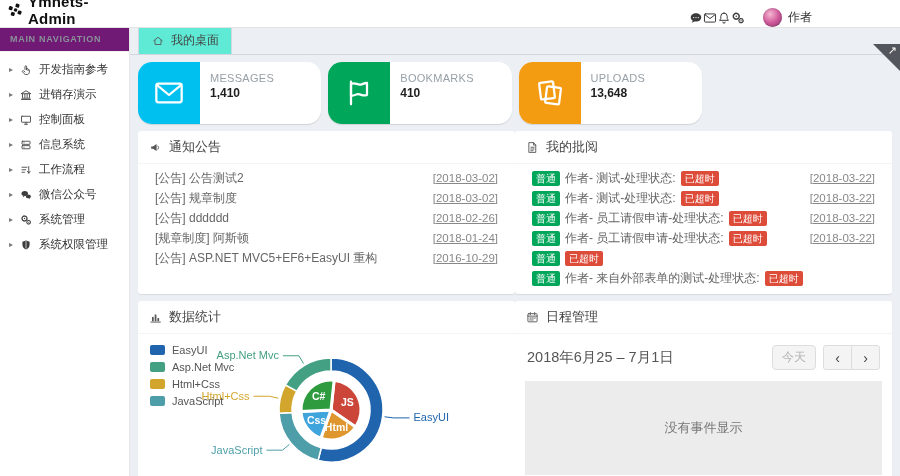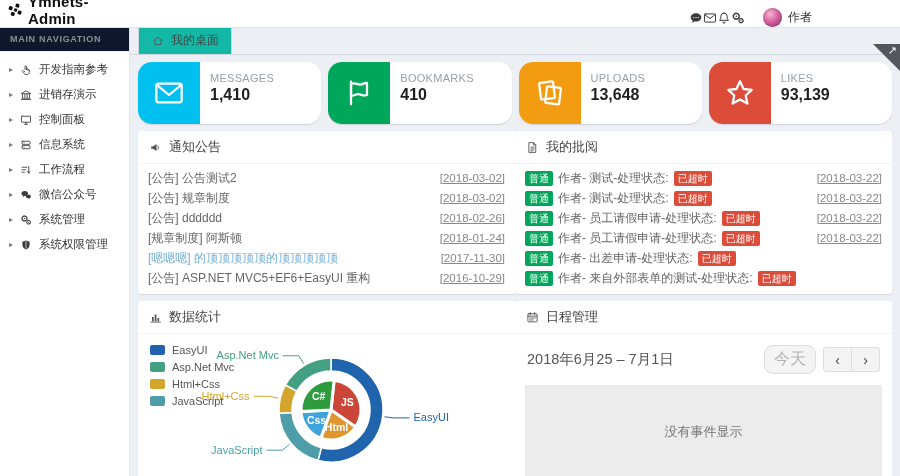--- a/index.html
+++ b/index.html
@@ -10,66 +10,66 @@
   .brand-icon svg{width:15px;height:15px;display:block;}
   .brand-text{font-weight:bold;font-size:15px;color:#101010;letter-spacing:.2px;}
   .nav-right{margin-left:auto;display:flex;align-items:center;padding-right:88px;}
   .nav-icon{color:#3a3a3a;cursor:pointer;display:flex;}
   .nav-icon svg{width:14px;height:14px;}
   .nav-user{display:flex;align-items:center;gap:6px;cursor:pointer;margin-left:18px;}
   .avatar{width:19px;height:19px;border-radius:50%;background:radial-gradient(circle at 38% 32%,#f6b7d2,#d05a9b 50%,#8e3b72 90%);box-shadow:inset 0 0 2px rgba(0,0,0,.3);}
   .user-name{font-size:12px;color:#333;}
   
   .sidebar{position:absolute;top:27px;left:0;width:130px;bottom:0;background:#fff;border-right:1px solid #e7e7e7;box-sizing:border-box;}
-  .sidebar-heading{font-size:9px;font-weight:bold;color:#8a9199;letter-spacing:.7px;padding:7px 10px;background:#0f172a;border-bottom:1px solid #f1f1f1;}
+  .sidebar-heading{font-size:9px;font-weight:bold;color:#8a9199;letter-spacing:.7px;padding:7px 10px;background:#701a75;border-bottom:1px solid #f1f1f1;}
   .menu{list-style:none;margin:0;padding:5px 0;}
   .menu li{display:flex;align-items:center;gap:6px;padding:5px 9px;font-size:11.5px;color:#333;cursor:pointer;}
   .caret{color:#777;font-size:8px;line-height:1;}
   .mi-icon{width:14px;display:inline-flex;justify-content:center;color:#3c3c3c;}
   .mi-icon svg{width:12px;height:12px;}
   
   .content{position:absolute;left:130px;top:27px;right:0;bottom:0;}
   .tabstrip{height:27px;border-bottom:1px solid #d2d6de;display:flex;align-items:flex-end;padding-left:8px;background:#ecf0f5;}
-  .tab{background:#14b8a6;border:1px solid #d2d6de;border-bottom:none;border-top:2px solid #3f4348;padding:4px 12px 5px;font-size:12px;color:#444;display:flex;gap:6px;align-items:center;cursor:pointer;}
+  .tab{background:#5eead4;border:1px solid #d2d6de;border-bottom:none;border-top:2px solid #3f4348;padding:4px 12px 5px;font-size:12px;color:#444;display:flex;gap:6px;align-items:center;cursor:pointer;}
   .tab .mi-icon{color:#555;}
   .main{padding:7px 8px;position:relative;}
   .corner{position:absolute;top:17px;right:0;width:27px;height:27px;background:#53565c;clip-path:polygon(0 0,100% 0,100% 100%);z-index:10;cursor:pointer;}
   .corner:after{content:"\2197";position:absolute;top:0;right:3px;color:#fff;font-size:11px;}
   
   .cards{display:grid;grid-template-columns:repeat(4,1fr);gap:7px;}
   .card{background:#fff;height:62px;display:flex;box-shadow:0 1px 1px rgba(0,0,0,.12);border-radius:14px;overflow:hidden;}
   .card-icon{width:62px;flex:0 0 62px;display:flex;align-items:center;justify-content:center;color:#fff;}
   .card-icon svg{width:32px;height:32px;}
   .card-body{padding:10px 10px 0;min-width:0;}
   .card-label{font-size:11px;color:#97a0a7;letter-spacing:.3px;white-space:nowrap;}
-  .card-value{font-size:16px;font-weight:bold;color:#1f1f1f;margin-top:2px;}
+  .card-value{font-size:12px;font-weight:bold;color:#1f1f1f;margin-top:2px;}
   
   .grid{display:grid;grid-template-columns:1fr 1fr;margin-top:7px;align-items:stretch;}
   .panel{background:#fff;border-radius:3px;box-shadow:0 1px 1px rgba(0,0,0,.09);}
   .panel-header{display:flex;align-items:center;gap:7px;padding:7px 10px;font-size:13px;color:#444;border-bottom:1px solid #f4f4f4;}
   .panel-header .mi-icon{color:#555;}
   .panel-header .mi-icon svg{width:13px;height:13px;}
-  .panel-body{padding:4px 10px 6px;}
+  .panel-body{padding:4px 17px 6px;}
   .plist{list-style:none;margin:0;padding:0;}
   .plist li{display:flex;justify-content:space-between;align-items:center;height:20px;font-size:12px;color:#666;white-space:nowrap;overflow:hidden;}
   .ptext{cursor:pointer;overflow:hidden;text-overflow:ellipsis;}
   .pdate{color:#888;font-size:11.5px;flex:0 0 auto;margin-left:4px;text-decoration:underline;}
   .badge{color:#fff;font-size:10px;padding:1px 4px;border-radius:2px;line-height:1.3;flex:0 0 auto;}
   .rleft{display:flex;align-items:center;gap:5px;min-width:0;overflow:hidden;cursor:pointer;}
   
   .chart-body{position:relative;height:146px;padding:2px 8px;}
   .legend{position:absolute;left:12px;top:10px;display:flex;flex-direction:column;gap:5px;z-index:2;}
   .legend-item{display:flex;gap:7px;align-items:center;font-size:11px;color:#555;cursor:pointer;}
   .swatch{width:15px;height:10px;border-radius:2px;}
   
   .cal-body{padding:8px 10px 0;height:142px;box-sizing:content-box;}
   .cal-toolbar{display:flex;align-items:center;margin:3px 2px 11px;}
   .cal-range{font-size:14.5px;color:#555;}
   .cal-buttons{margin-left:auto;display:flex;gap:7px;align-items:center;}
-  .btn-today{font-size:16px;color:#b3b3b3;background:#f4f4f4;border:1px solid #ddd;border-radius:9px;padding:3px 9px;cursor:default;}
+  .btn-today{font-size:12px;color:#b3b3b3;background:#f4f4f4;border:1px solid #ddd;border-radius:4px;padding:3px 9px;cursor:default;}
   .btn-group{display:flex;border:1px solid #ddd;border-radius:3px;overflow:hidden;background:#f4f4f4;}
   .btn-nav{width:27px;height:23px;display:flex;align-items:center;justify-content:center;font-size:14px;color:#444;cursor:pointer;}
   .btn-nav + .btn-nav{border-left:1px solid #ddd;}
   .cal-empty{background:#ececec;height:94px;display:flex;align-items:center;justify-content:center;font-size:13px;color:#777;}
   
   .ic svg{stroke:currentColor;fill:none;stroke-width:1.7;stroke-linecap:round;stroke-linejoin:round;display:block;}
 </style>
 </head>
 <body>
 
@@ -266,31 +266,20 @@
             <svg viewBox="0 0 24 24" stroke-width="1.8">
               <rect x="9" y="7.5" width="10.5" height="12.5" rx="1" transform="rotate(7 14 14)"></rect>
               <rect x="4.5" y="3.8" width="10.5" height="12.5" rx="1" transform="rotate(-7 10 10)"></rect>
             </svg>
           </span>
           <div class="card-body">
             <div class="card-label">UPLOADS</div>
             <div class="card-value">13,648</div>
           </div>
         </div>
-        <div class="card">
-          <span class="card-icon ic" style="background: rgb(221, 75, 57);">
-            <svg viewBox="0 0 24 24" stroke-width="1.9">
-              <path d="M12 3.2l2.7 5.8 6.1.7-4.5 4.2 1.2 6-5.5-3.1-5.5 3.1 1.2-6-4.5-4.2 6.1-.7z"></path>
-            </svg>
-          </span>
-          <div class="card-body">
-            <div class="card-label">LIKES</div>
-            <div class="card-value">93,139</div>
-          </div>
-        </div>
       </div>
 
     <div class="grid">
       <section class="panel">
         <div class="panel-header">
           <span class="mi-icon ic">
               <svg viewBox="0 0 24 24">
                 <path d="M4 10v4.5h3.2L14 18.5v-13L7.2 10z" fill="currentColor" stroke="none"></path>
                 <path d="M16.5 9.2a4.3 4.3 0 0 1 0 6.1"></path>
               </svg>
@@ -309,24 +298,20 @@
               </li>
               <li>
                 <span class="ptext">[公告] dddddd</span>
                 <span class="pdate">[2018-02-26]</span>
               </li>
               <li>
                 <span class="ptext">[规章制度] 阿斯顿</span>
                 <span class="pdate">[2018-01-24]</span>
               </li>
               <li>
-                <span class="ptext" style="color: rgb(114, 175, 210);">[嗯嗯嗯] 的顶顶顶顶顶的顶顶顶顶顶</span>
-                <span class="pdate">[2017-11-30]</span>
-              </li>
-              <li>
                 <span class="ptext">[公告] ASP.NET MVC5+EF6+EasyUI 重构</span>
                 <span class="pdate">[2016-10-29]</span>
               </li>
             </ul>
         </div>
       </section>
 
       <section class="panel">
         <div class="panel-header">
           <span class="mi-icon ic">
@@ -368,21 +353,20 @@
                 <span class="rleft">
                   <span class="badge" style="background: rgb(0, 166, 90);">普通</span>
                   <span class="ptext">作者- 员工请假申请-处理状态:</span>
                   <span class="badge" style="background: rgb(221, 75, 57);">已超时</span>
                 </span>
                 <span class="pdate">[2018-03-22]</span>
               </li>
               <li>
                 <span class="rleft">
                   <span class="badge" style="background: rgb(0, 166, 90);">普通</span>
-                  <span class="ptext">作者- 出差申请-处理状态:</span>
                   <span class="badge" style="background: rgb(221, 75, 57);">已超时</span>
                 </span>
                 <span class="pdate"></span>
               </li>
               <li>
                 <span class="rleft">
                   <span class="badge" style="background: rgb(0, 166, 90);">普通</span>
                   <span class="ptext">作者- 来自外部表单的测试-处理状态:</span>
                   <span class="badge" style="background: rgb(221, 75, 57);">已超时</span>
                 </span>

